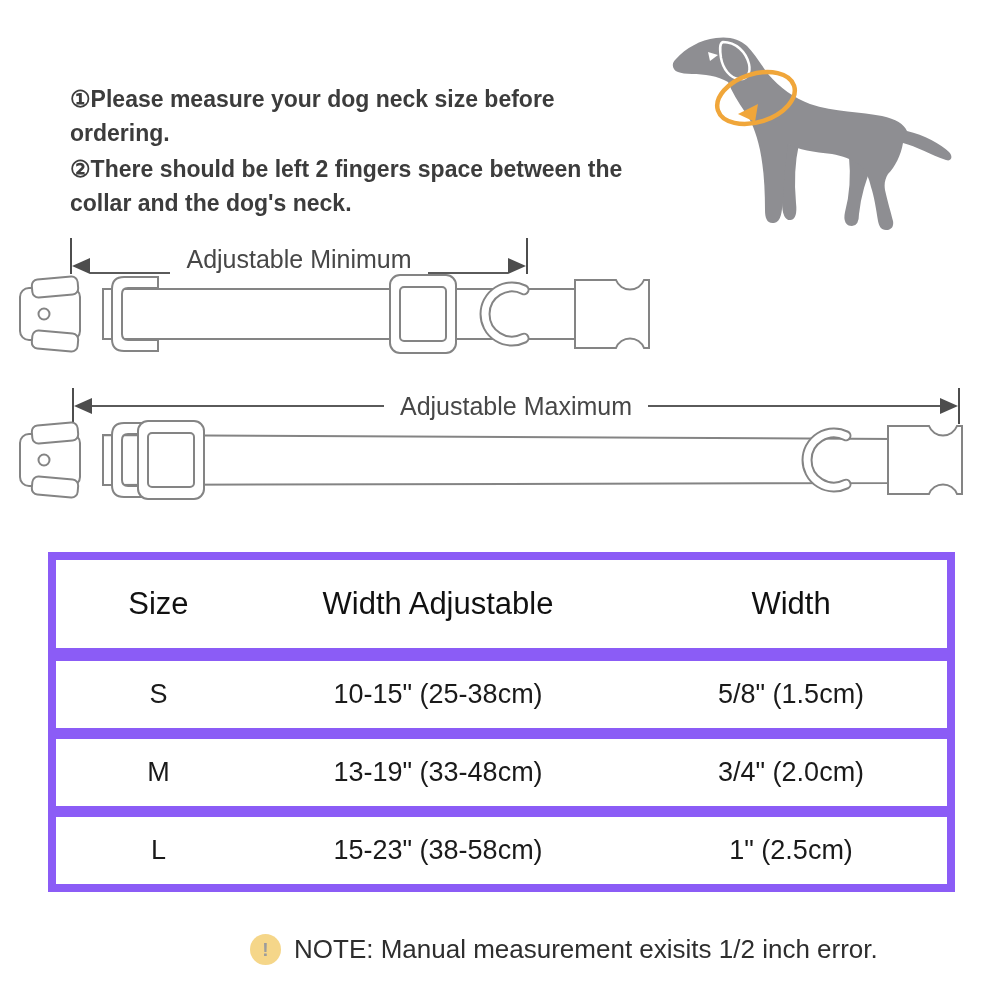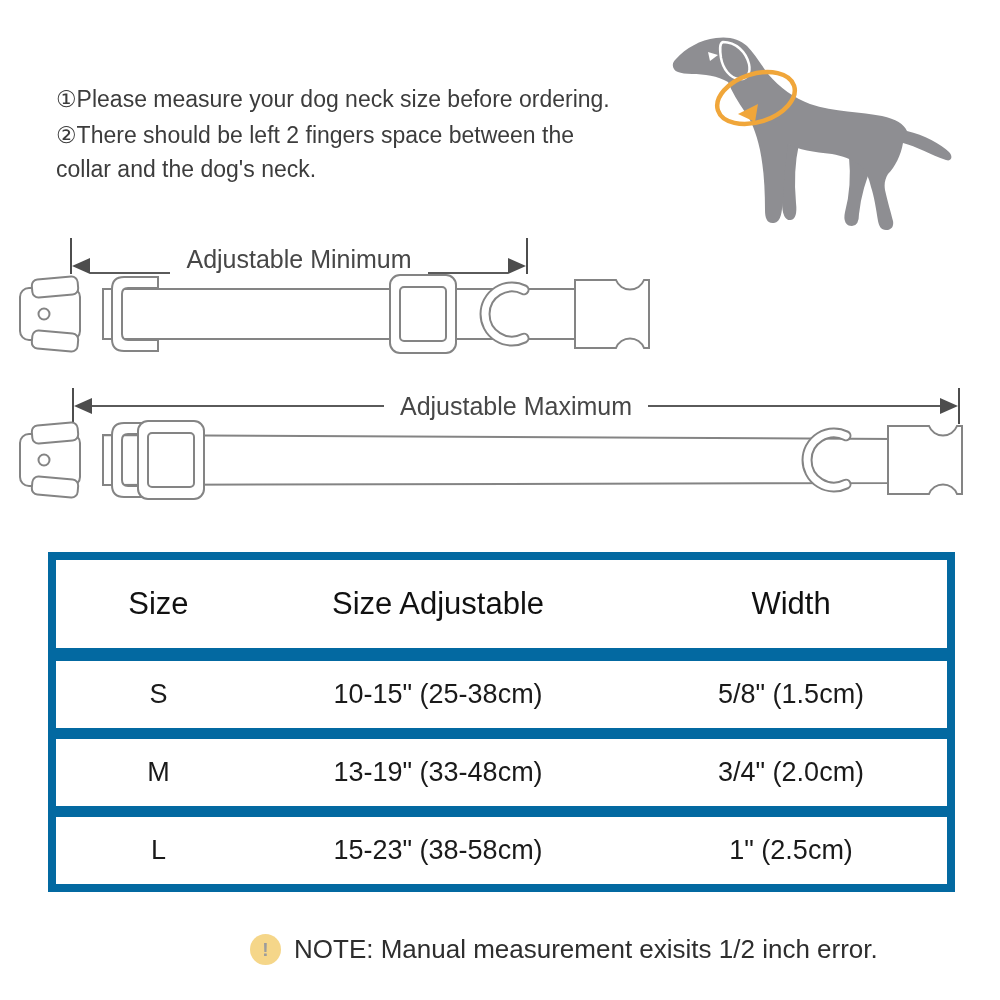--- a/index.html
+++ b/index.html
@@ -1,21 +1,21 @@
 <!DOCTYPE html>
 <html><head>
 <meta charset="utf-8">
 <style>
   html,body{margin:0;padding:0;background:#fff;}
   .page{position:relative;width:1000px;height:1000px;background:#ffffff;
         font-family:"Liberation Sans", sans-serif;overflow:hidden;}
 
   
-  .instructions{position:absolute;left:56px;top:82px;width:578px;
-                font-size:23px;line-height:34px;color:#3c3c3c;}
+  .instructions{position:absolute;left:70px;top:82px;width:578px;
+                font-size:23px;line-height:34px;color:#3c3c3c;font-weight:bold;}
   .instructions p{margin:0 0 2px 0;}
 
   
   .dim{position:absolute;display:flex;align-items:center;color:#4a4a4a;height:36px;}
   .dim .bar{width:2px;height:36px;background:#4d4d4d;flex:0 0 auto;}
   .dim .rule{flex:1 1 auto;height:2px;background:#5a5a5a;}
   .dim .ah{width:0;height:0;border-top:8px solid transparent;border-bottom:8px solid transparent;flex:0 0 auto;}
   .dim .ah.left{border-right:18px solid #4d4d4d;}
   .dim .ah.right{border-left:18px solid #4d4d4d;}
   .dim .label{padding:0 16px;font-size:25px;white-space:nowrap;color:#474747;}
@@ -28,21 +28,21 @@
   .collar-max{left:18px;top:420px;}
   .ln{fill:#ffffff;stroke:#848484;stroke-width:2;}
   .ring-o{fill:none;stroke:#848484;stroke-width:11;stroke-linecap:round;}
   .ring-i{fill:none;stroke:#ffffff;stroke-width:7;stroke-linecap:round;}
 
   
   .dog{position:absolute;left:648px;top:12px;}
 
   
   .size-table{position:absolute;left:48px;top:552px;width:907px;height:340px;
-              background:#0369a1;padding:8px;box-sizing:border-box;
+              background:#8b5cf6;padding:8px;box-sizing:border-box;
               display:flex;flex-direction:column;}
   .t-row{background:#ffffff;display:flex;align-items:stretch;}
   .t-head{height:88px;margin-bottom:13px;font-size:31px;color:#111111;}
   .t-body{height:67px;font-size:27px;color:#1a1a1a;}
   .t-body + .t-body{margin-top:11px;}
   .tc{display:flex;align-items:center;justify-content:center;box-sizing:border-box;}
   .c1{width:23%;}
   .c2{width:42%;padding-right:20px;}
   .c3{width:35%;}
 
@@ -140,21 +140,21 @@
     <polygon class="ln" points="85,15 877,19 877,63 85,65"></polygon>
     <use href="#fbuckle"></use>
     <use href="#slider" x="120"></use>
     <use href="#dring" x="789"></use>
     <use href="#mbuckle" x="869"></use>
   </svg>
 
   <div class="size-table">
     <div class="t-row t-head">
       <div class="tc c1">Size</div>
-      <div class="tc c2">Size Adjustable</div>
+      <div class="tc c2">Width Adjustable</div>
       <div class="tc c3">Width</div>
     </div>
     <div class="t-row t-body">
       <div class="tc c1">S</div>
       <div class="tc c2">10-15" (25-38cm)</div>
       <div class="tc c3">5/8" (1.5cm)</div>
     </div>
     <div class="t-row t-body">
       <div class="tc c1">M</div>
       <div class="tc c2">13-19" (33-48cm)</div>

